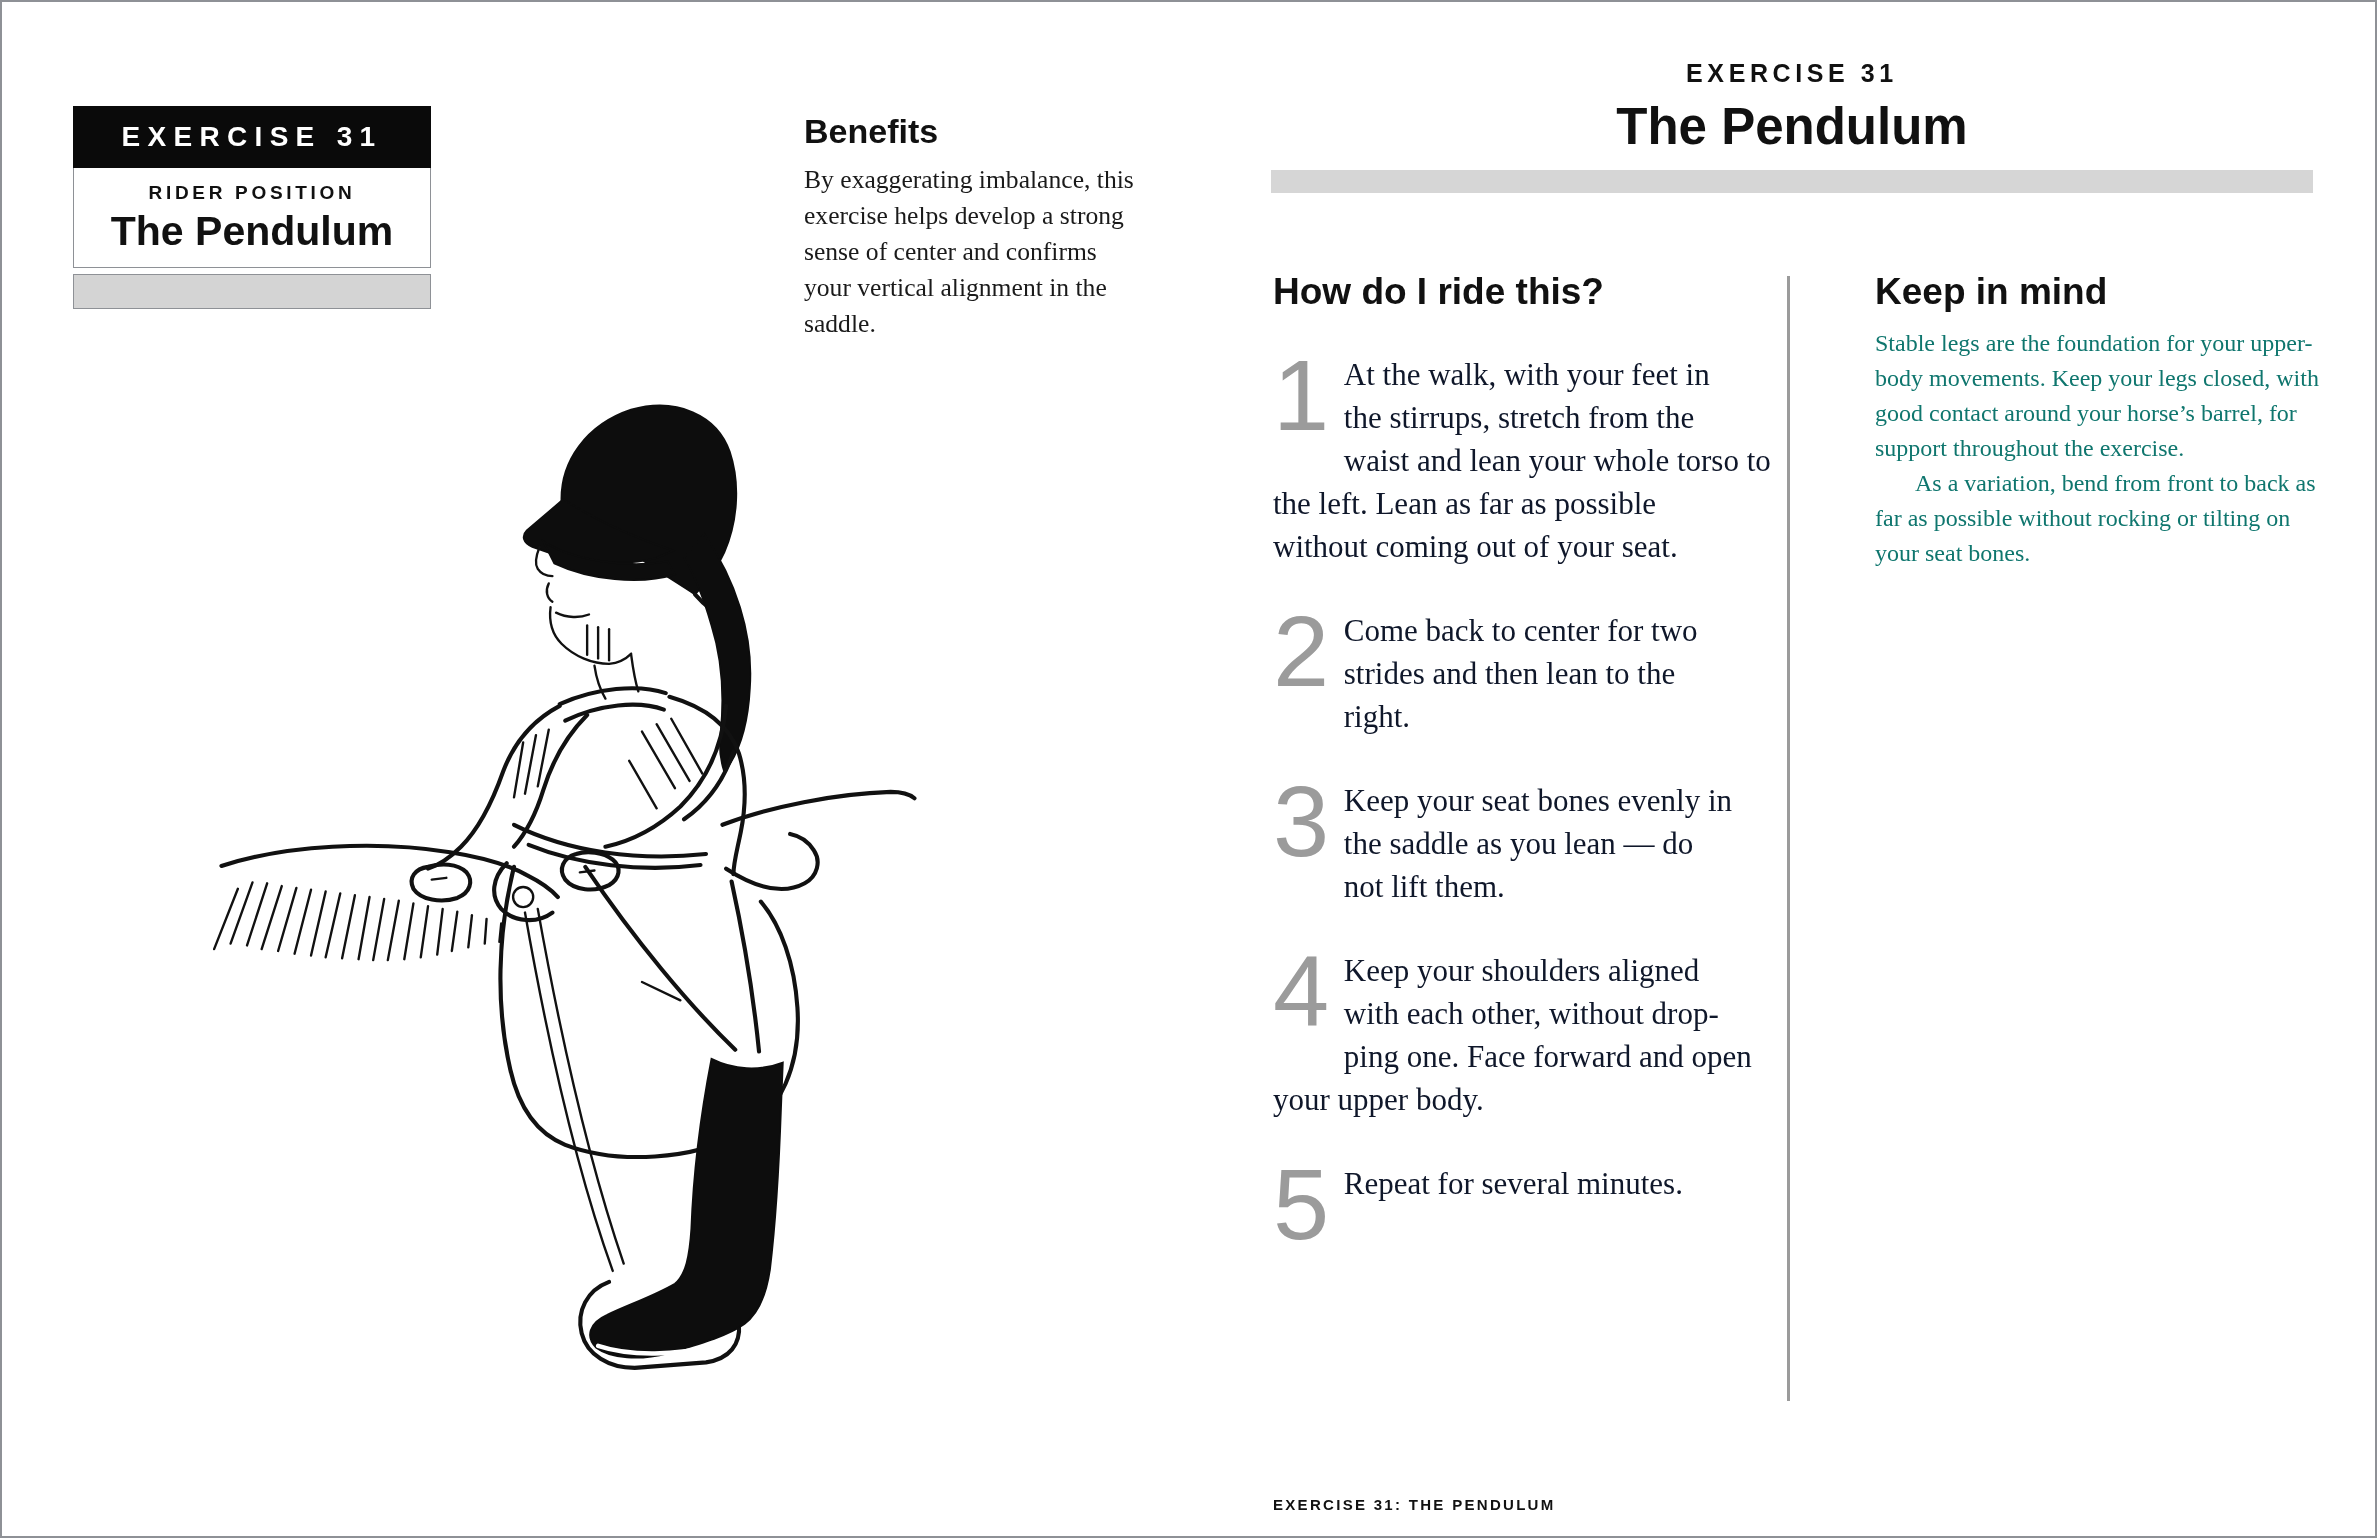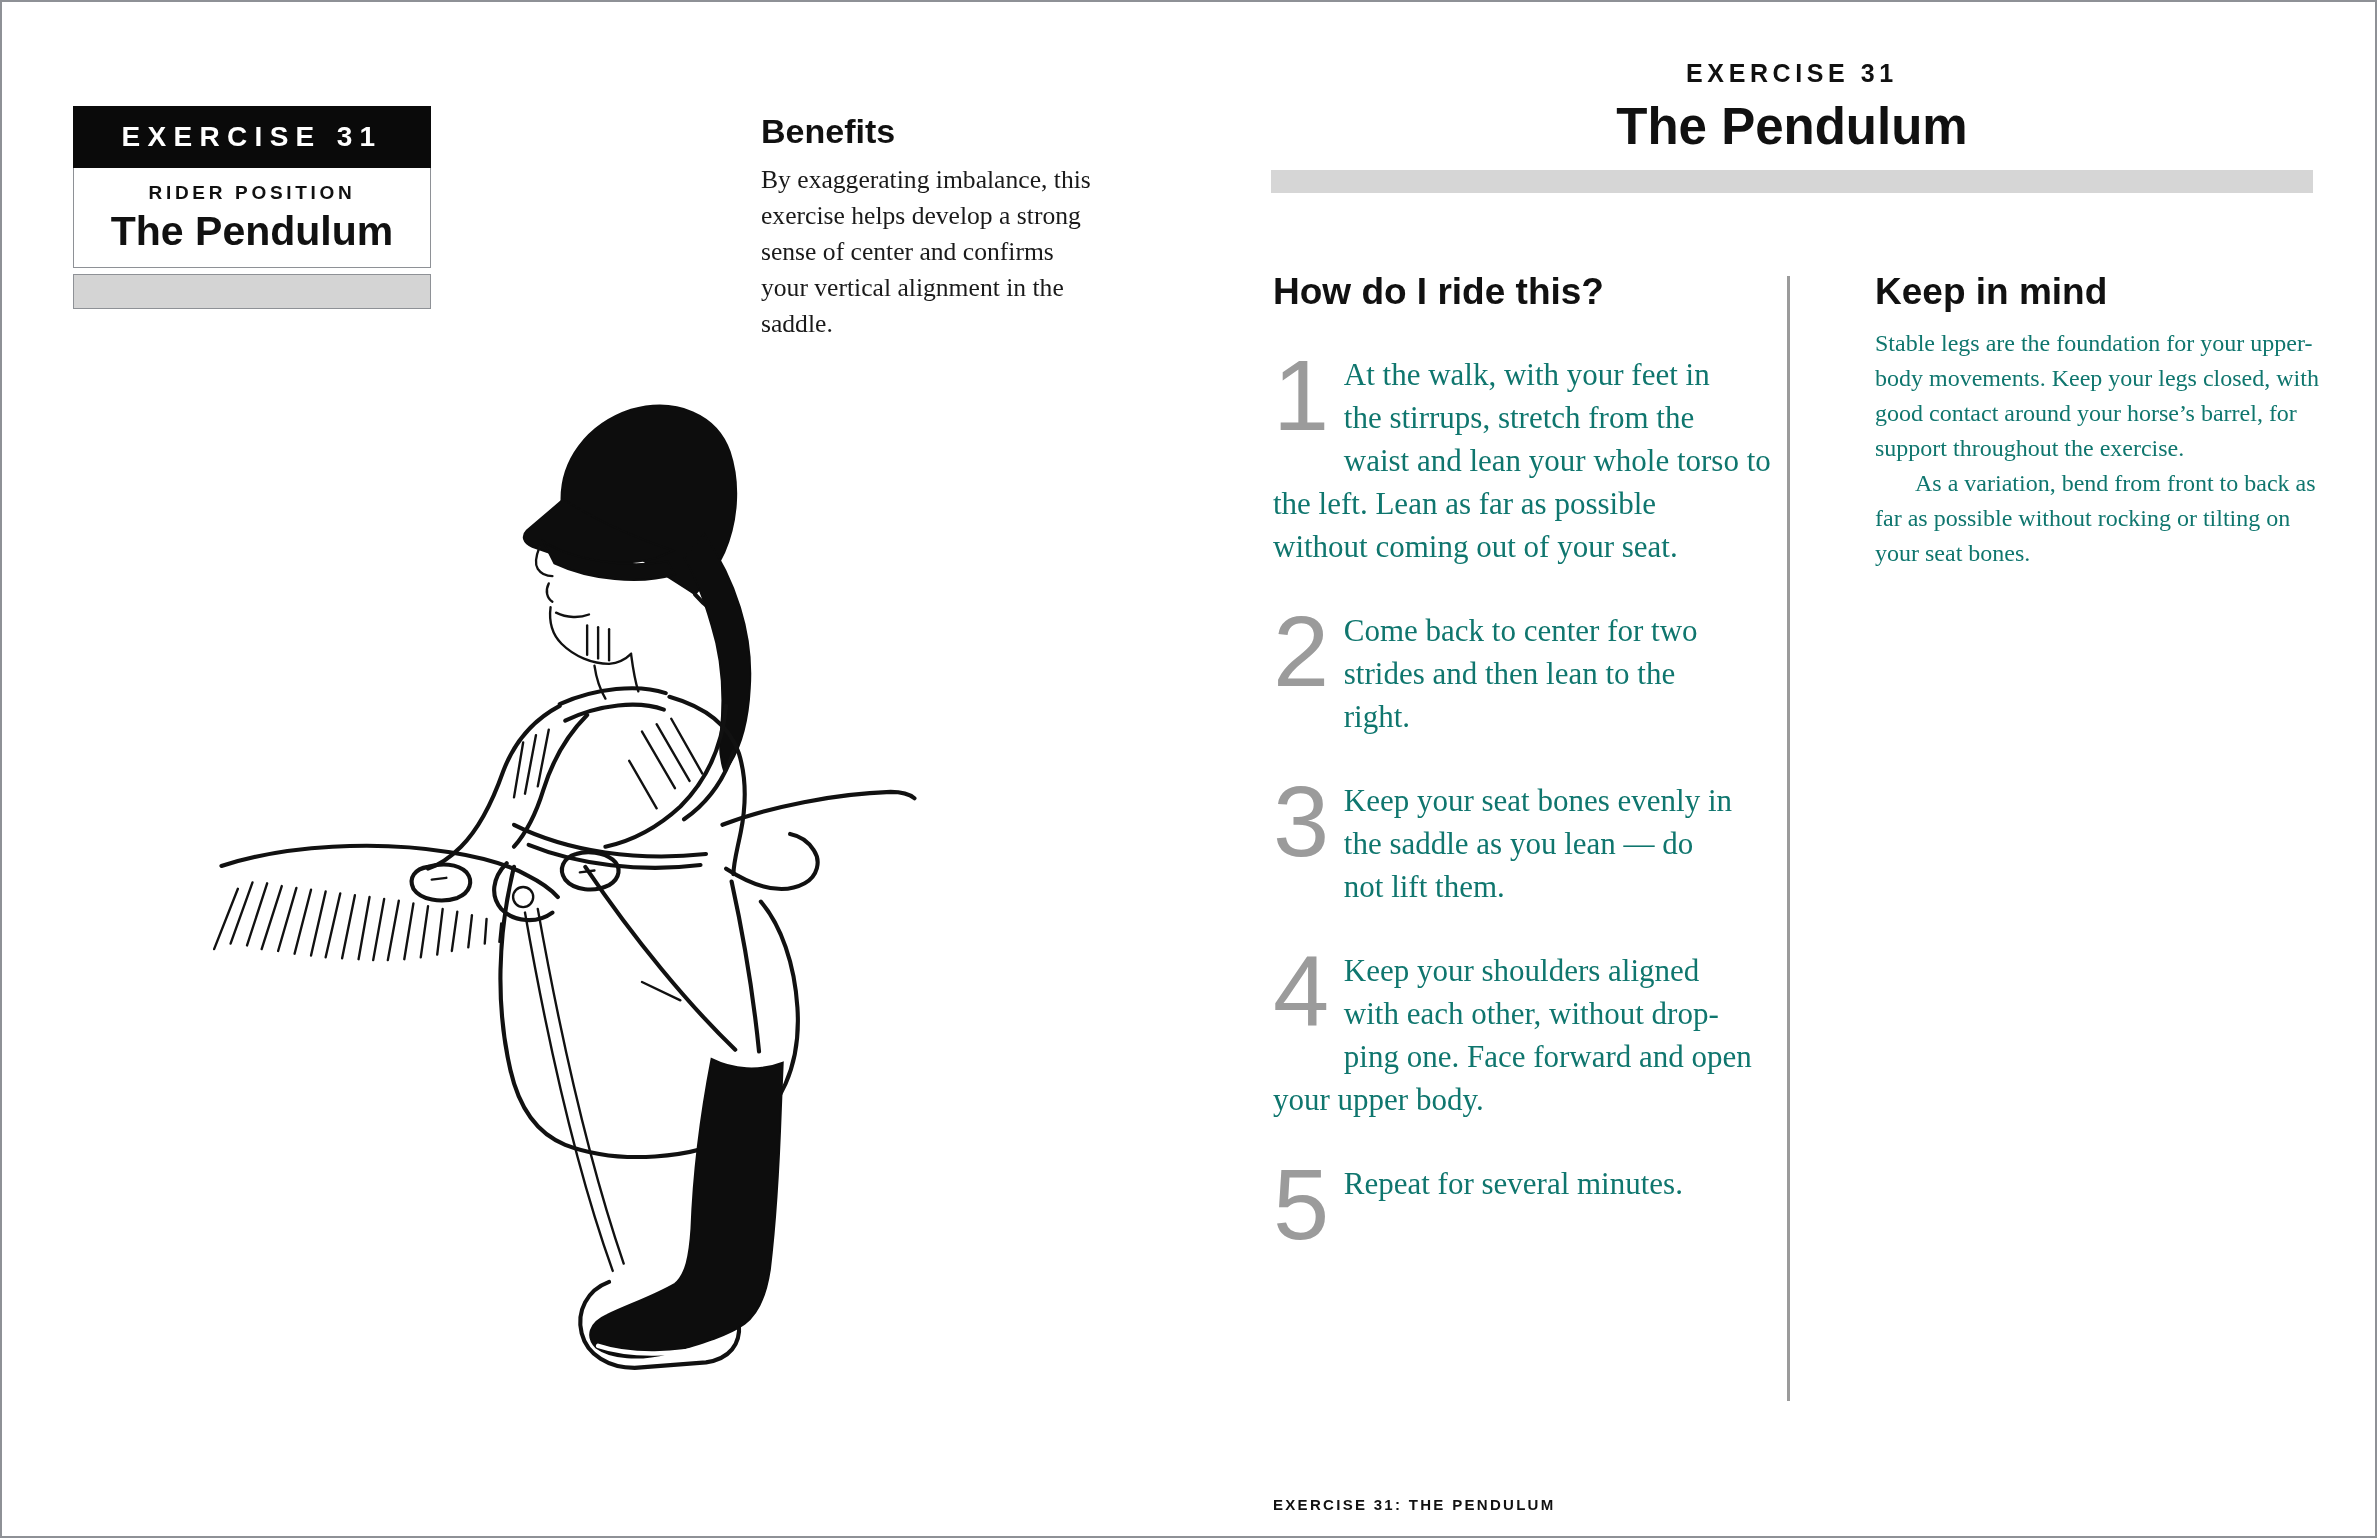--- a/index.html
+++ b/index.html
@@ -11,41 +11,41 @@
   
   .ex-box{position:absolute;left:71px;top:104px;width:358px;}
   .ex-box-band{background:#0a0a0a;color:#fff;text-align:center;font-weight:bold;
     font-size:28px;letter-spacing:7.3px;line-height:62px;height:62px;}
   .ex-box-body{border:1.8px solid #8e9196;border-top:none;background:#fff;
     text-align:center;padding:13.7px 0 12px;}
   .ex-box-cat{font-size:19px;font-weight:bold;letter-spacing:3.7px;}
   .ex-box-title{font-size:41px;font-weight:bold;margin-top:4.6px;}
   .ex-box-strip{height:33px;border:1.8px solid #8e9196;margin-top:5.5px;}
 
-  .benefits{position:absolute;left:759px;top:110px;width:375px;}
+  .benefits{position:absolute;left:802px;top:110px;width:375px;}
   .benefits h3{font-size:34px;margin:0 0 11px 0;}
   .benefits p{font-family:"Liberation Serif",serif;font-size:25.6px;line-height:36px;
     margin:0;white-space:pre-line;color:#1a1a1a;}
 
   .illustration{position:absolute;left:128px;top:393px;width:1024px;height:1015px;}
 
   
   .right-head{position:absolute;left:1269px;top:57px;width:1042px;text-align:center;}
   .kicker{font-size:25px;font-weight:bold;letter-spacing:4.6px;}
   .right-title{font-size:51px;font-weight:bold;margin-top:9.1px;}
   .title-bar{position:absolute;left:1269px;top:168px;width:1042px;height:23px;}
 
   .how{position:absolute;left:1271px;top:269px;width:530px;}
   .how h2{font-size:37px;margin:0 0 40px 0;}
   .step{margin-bottom:41px;}
   .step::after{content:"";display:block;clear:both;}
   .step-num{float:left;font-size:101px;line-height:80px;height:86px;
     margin:1.8px 14.6px 0 0;font-weight:400;}
   .step p{font-family:"Liberation Serif",serif;font-size:31px;line-height:43px;
-    margin:0;white-space:pre-line;color:#0f766e;}
+    margin:0;white-space:pre-line;color:#0f172a;}
 
   .divider{position:absolute;left:1785px;top:274px;width:2.7px;height:1125px;}
 
   .keep{position:absolute;left:1829px;top:269px;width:512px;margin-left:44px;}
   .keep h2{font-size:37px;margin:0 0 12.8px 0;}
   .keep p{font-family:"Liberation Serif",serif;font-size:24px;line-height:35px;
     margin:0;white-space:pre-line;color:#0f766e;}
   .keep p.indent{text-indent:40px;}
 
   .footer-left{position:absolute;left:1271px;top:1494px;font-size:15px;

